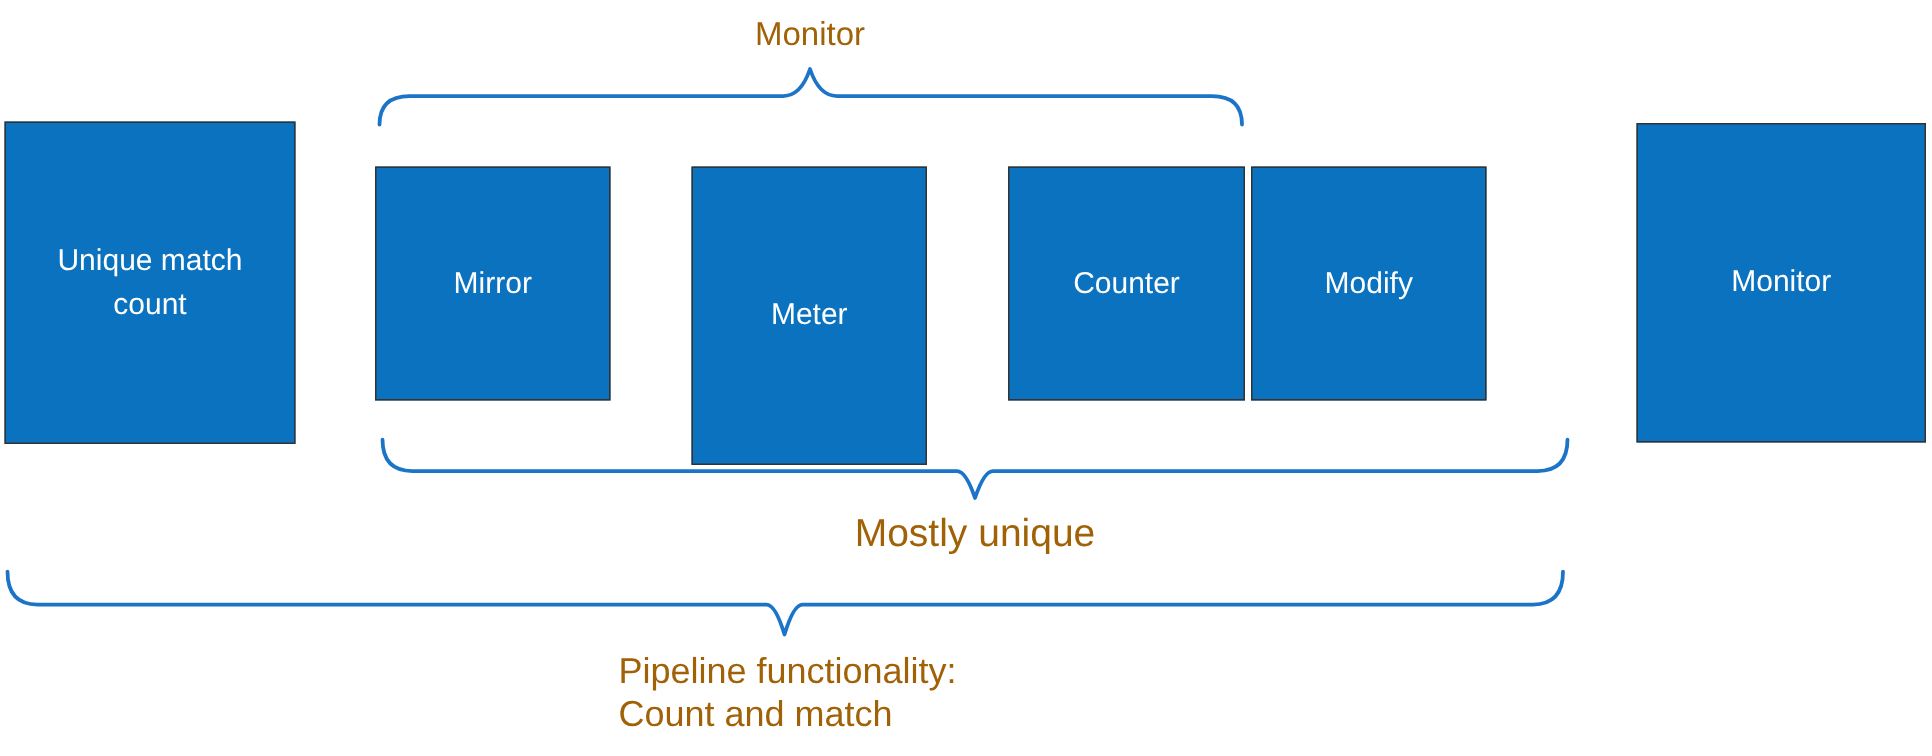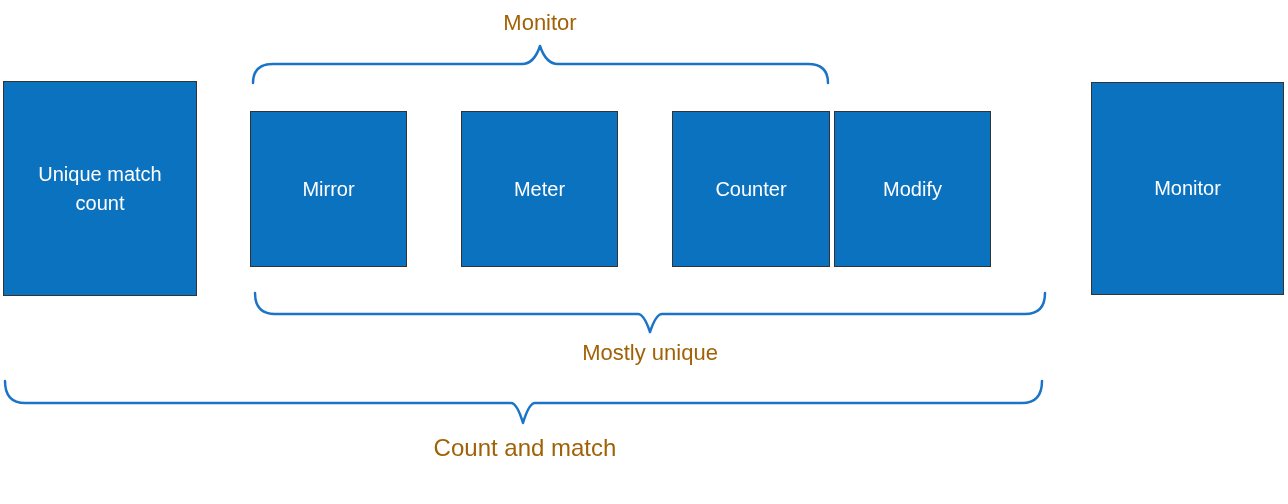--- a/index.html
+++ b/index.html
@@ -23,21 +23,21 @@
     display: flex;
     align-items: center;
     justify-content: center;
     text-align: center;
     font-size: 20px;
     line-height: 1.45;
     box-sizing: border-box;
   }
   .box-unique  { left: 3px;    top: 81px;  width: 194px; height: 215px; padding: 0 28px; }
   .box-mirror  { left: 250px;  top: 111px; width: 157px; height: 156px; }
-  .box-meter   { left: 461px;  top: 111px; width: 157px; height: 156px; }
+  .box-meter   { left: 461px;  top: 111px; width: 157px; height: 199px; }
   .box-counter { left: 672px;  top: 111px; width: 158px; height: 156px; }
   .box-modify  { left: 834px;  top: 111px; width: 157px; height: 156px; }
   .box-forward { left: 1091px; top: 82px;  width: 193px; height: 213px; }
 
   .brace {
     position: absolute;
     overflow: visible;
   }
   .brace path {
     fill: none;
@@ -51,21 +51,21 @@
   .brace-pipeline { left: 2px;   top: 378px; width: 1044px; height: 48px; }
 
   .diagram-label {
     position: absolute;
     color: #a16207;
     transform: translateX(-50%);
     white-space: nowrap;
     text-align: left;
   }
   .label-monitor  { left: 540px; top: 10px;  font-size: 22px; }
-  .label-mostly   { left: 650px; top: 340px; font-size: 22px; }
+  .label-mostly   { left: 650px; top: 340px; font-size: 26px; }
   .label-pipeline { left: 525px; top: 433px; font-size: 24px; line-height: 29px; }
 </style>
 </head>
 <body>
 
 <div class="canvas">
 
   <div class="diagram-label label-monitor">Monitor</div>
 
   <svg class="brace brace-monitor" viewBox="0 0 582 44" aria-hidden="true">
@@ -100,16 +100,17 @@
     <path d="M 3 2 Q 3 23 23 23 L 386 23 Q 392 23 398 41 Q 404 23 410 23 L 773 23 Q 793 23 793 2"></path>
   </svg>
 
   <div class="diagram-label label-mostly">Mostly unique</div>
 
   <svg class="brace brace-pipeline" viewBox="0 0 1044 48" aria-hidden="true">
     <path d="M 3 3 Q 3 25 23 25 L 509 25 Q 515 25 521 45 Q 527 25 533 25 L 1020 25 Q 1040 25 1040 3"></path>
   </svg>
 
   <div class="diagram-label label-pipeline">
+    <div>Pipeline functionality:</div>
     <div>Count and match</div>
   </div>
 
 </div>
 
 </body></html>

